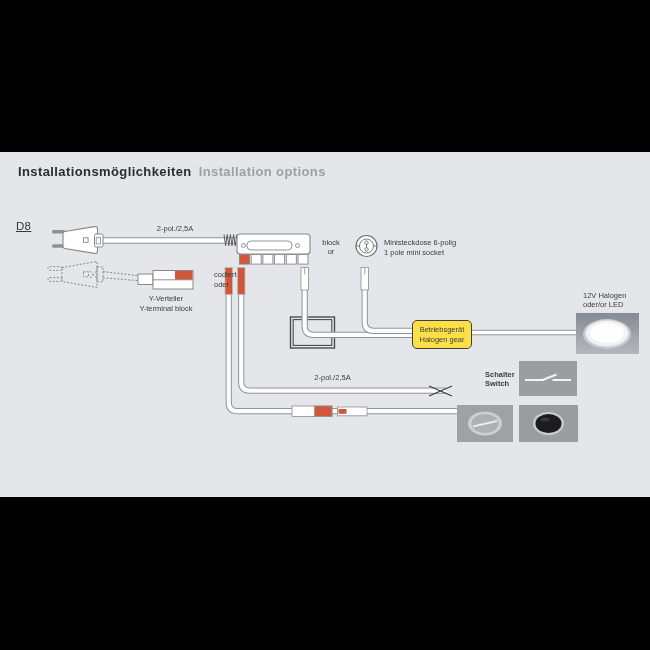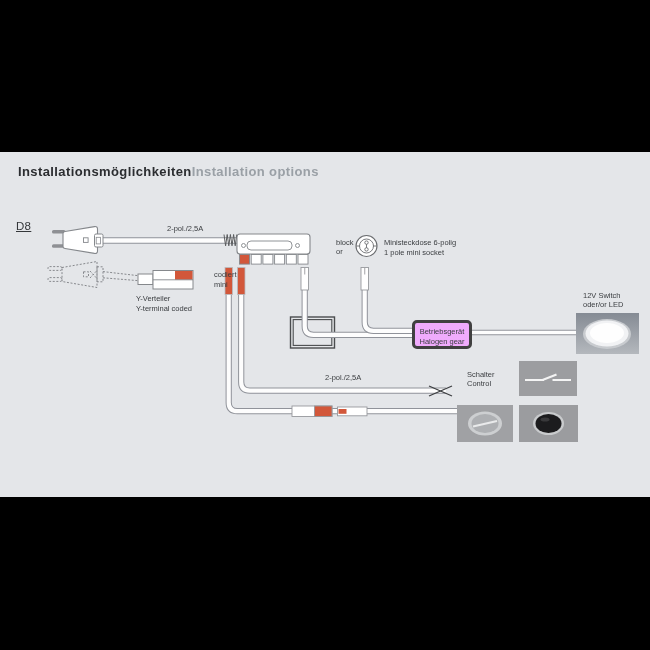--- a/index.html
+++ b/index.html
@@ -10,30 +10,30 @@
   }
   .content{
     position:absolute;left:0;top:152px;width:650px;height:345px;
     background:#e4e6e9;
   }
   .diagram-svg{position:absolute;left:0;top:0;width:650px;height:650px;}
   .hdr{
     position:absolute;left:18px;top:164px;white-space:nowrap;
     font-size:13px;font-weight:bold;letter-spacing:.4px;color:#2b2d30;
   }
-  .hdr .en{color:#9aa0a6;}
+  .hdr .en{color:#9aa0a6;margin-left:7px;}
   .lbl{
     position:absolute;color:#3a3d40;font-size:7.5px;line-height:9.5px;
     white-space:nowrap;
   }
-  .lbl.center{text-align:left;margin-left:20px;}
+  .lbl.center{text-align:center;}
   .model{font-size:11.5px;color:#34373a;letter-spacing:.3px;}
   .gear-box{
     position:absolute;left:412px;top:320px;width:60px;height:29px;box-sizing:border-box;
-    background:#f0abfc;border:3px solid #404040;border-radius:5px;
+    background:#fde047;border:1px solid #404040;border-radius:5px;
     text-align:center;font-size:7.5px;line-height:9.5px;color:#3a3d40;padding-top:4px;
   }
   .img{position:absolute;overflow:hidden;}
   .img-lamp{left:576px;top:313px;width:63px;height:41px;background:linear-gradient(#858b94,#b4b8bd);}
   .img-symbol{left:519px;top:361px;width:58px;height:35px;background:#9c9da0;}
   .img-recessed{left:457px;top:405px;width:56px;height:37px;background:#a0a1a4;}
   .img-black{left:519px;top:405px;width:59px;height:37px;background:#9b9c9f;}
 </style>
 </head>
 <body>
@@ -169,41 +169,41 @@
   <div>or</div>
 </div>
 
 <div class="lbl" style="left:384px;top:238px;">
   <div>Ministeckdose 6-polig</div>
   <div>1 pole mini socket</div>
 </div>
 
 <div class="lbl" style="left:198px;top:270px;margin-left:16px;">
   <div>codiert</div>
-  <div>mini</div>
+  <div>oder</div>
 </div>
 
 <div class="lbl center" style="left:116px;top:294px;width:100px;">
   <div>Y-Verteiler</div>
-  <div>Y-terminal coded</div>
+  <div>Y-terminal block</div>
 </div>
 
 <div class="gear-box">
   <div>Betriebsgerät</div>
   <div>Halogen gear</div>
 </div>
 
 <div class="lbl" style="left:583px;top:290.5px;">
-  <div>12V Switch</div>
+  <div>12V Halogen</div>
   <div>oder/or LED</div>
 </div>
 
-<div class="lbl" style="left:467px;top:369.5px;">
+<div class="lbl" style="left:485px;top:369.5px;font-weight:bold;">
   <div>Schalter</div>
-  <div>Control</div>
+  <div>Switch</div>
 </div>
 
 <div class="lbl center" style="left:305px;top:372.5px;width:55px;">2-pol./2,5A</div>
 
 <div class="img img-lamp">
   <svg width="63" height="41">
     <ellipse cx="31" cy="21" rx="24" ry="15" fill="#c8cbcf"></ellipse>
     <ellipse cx="31" cy="20.5" rx="21.5" ry="13" fill="#f1f2f4"></ellipse>
     <ellipse cx="31" cy="20" rx="17" ry="10" fill="#fefefe"></ellipse>
   </svg>

